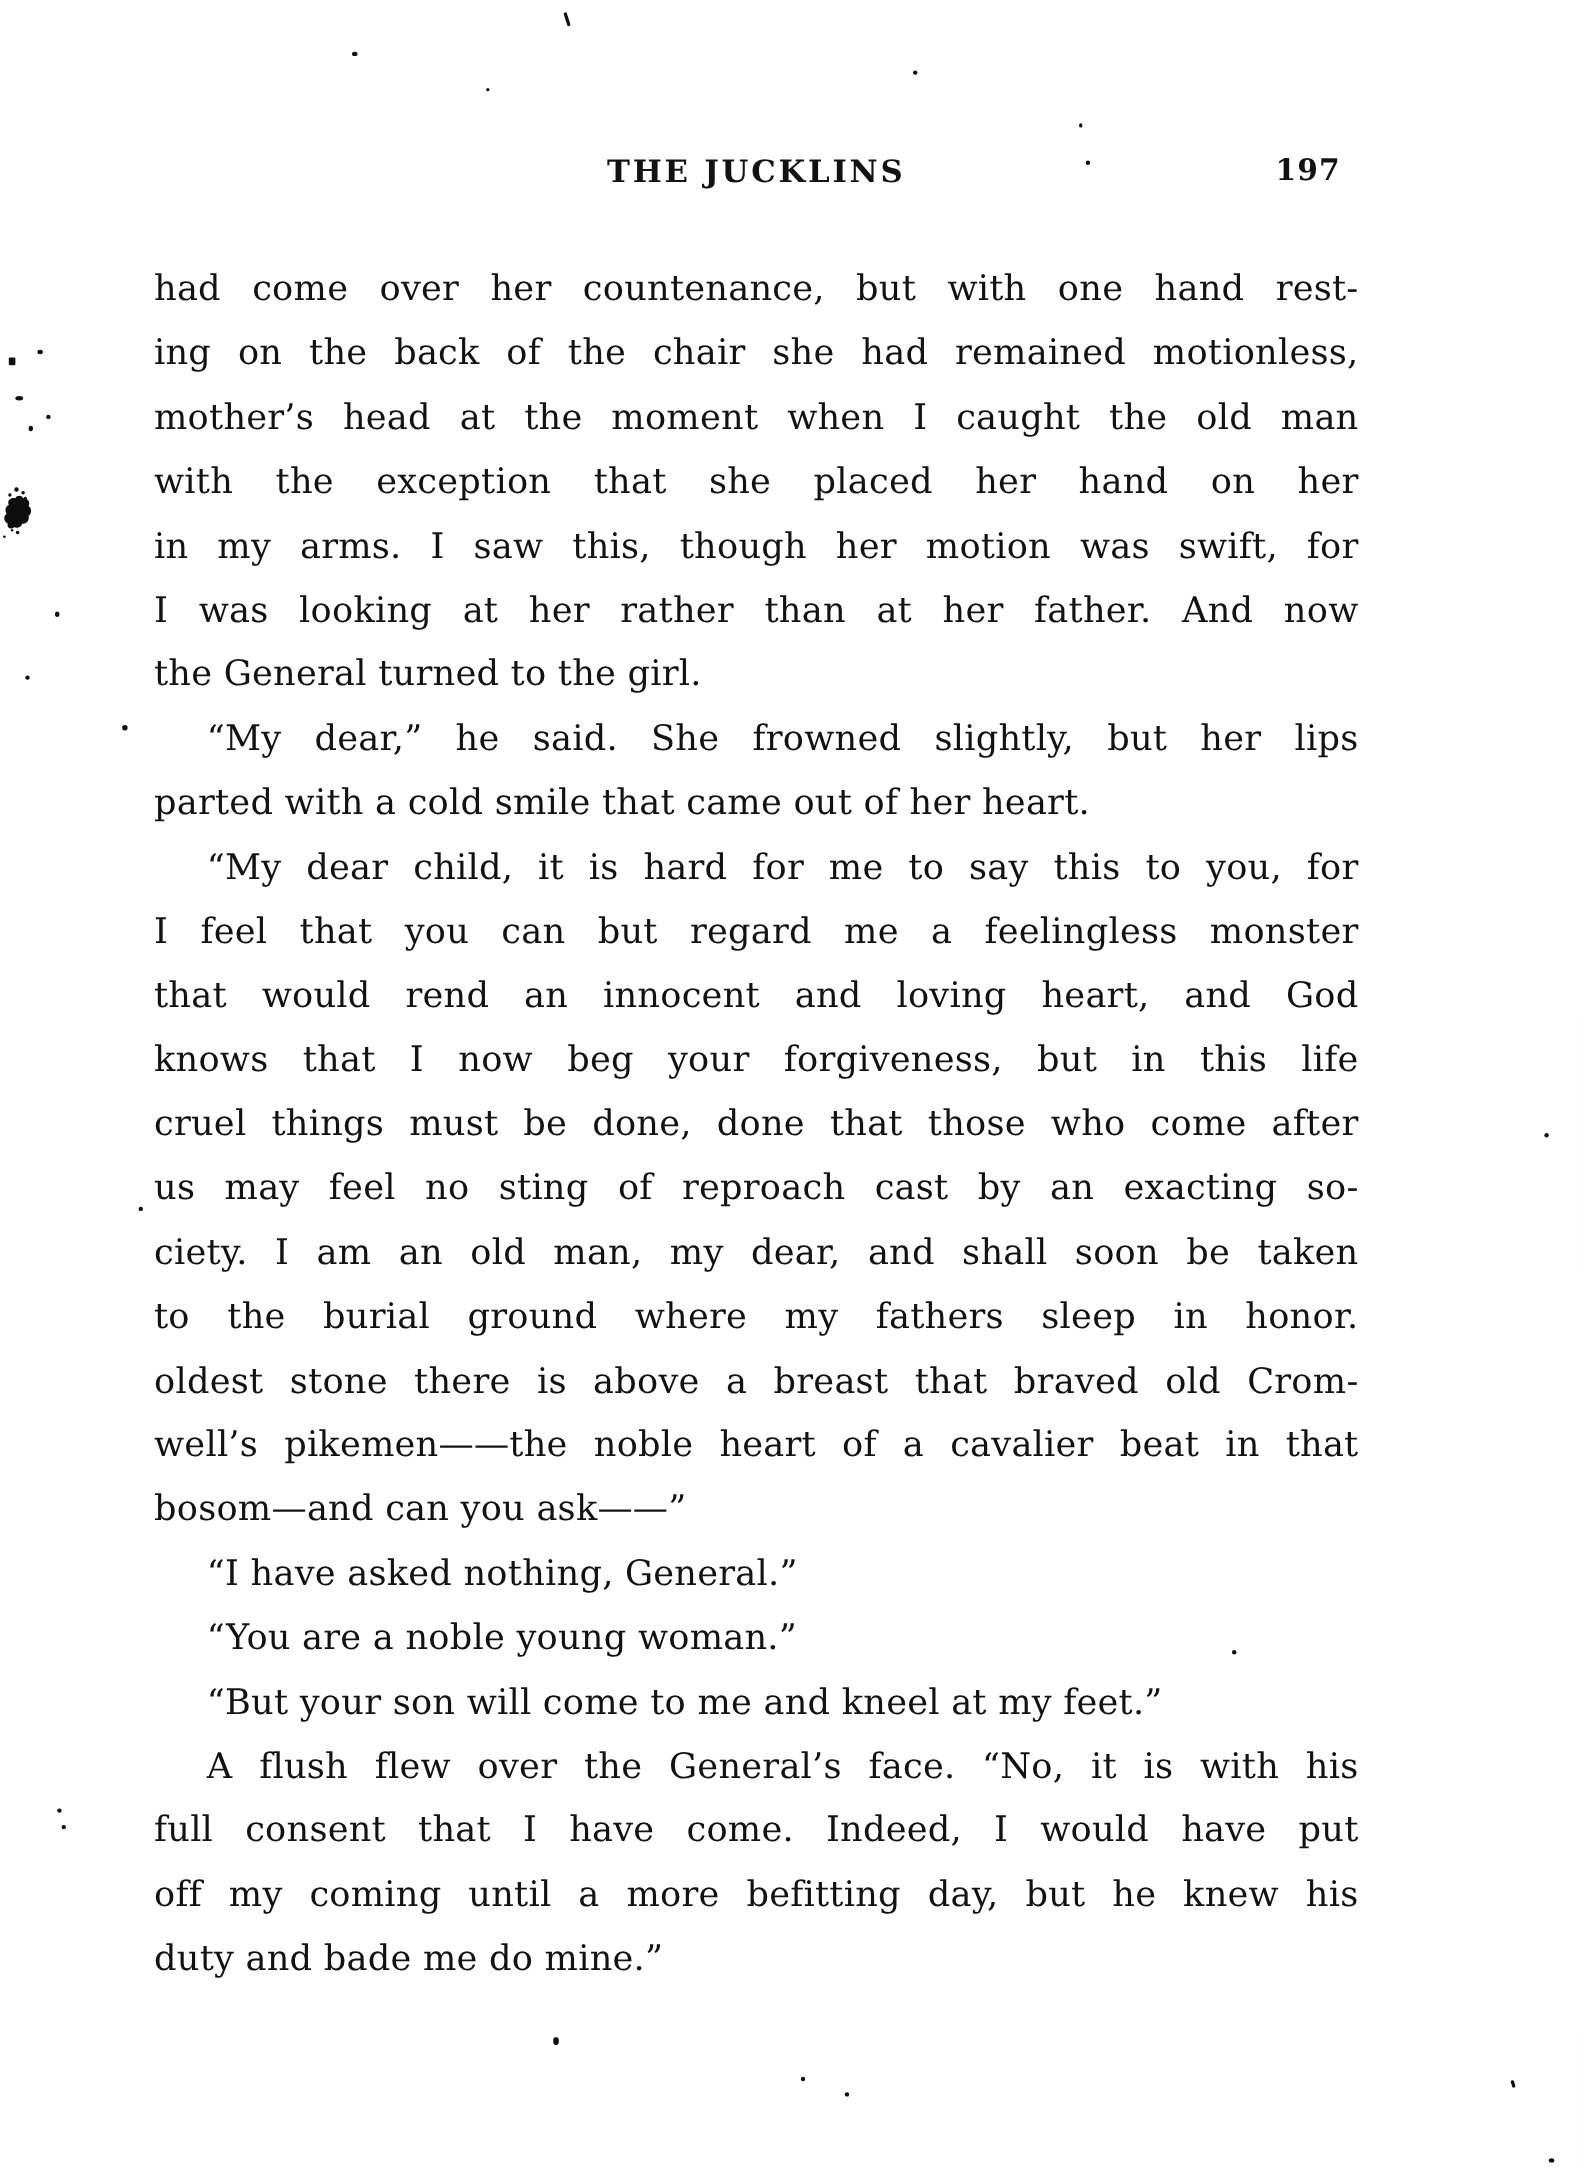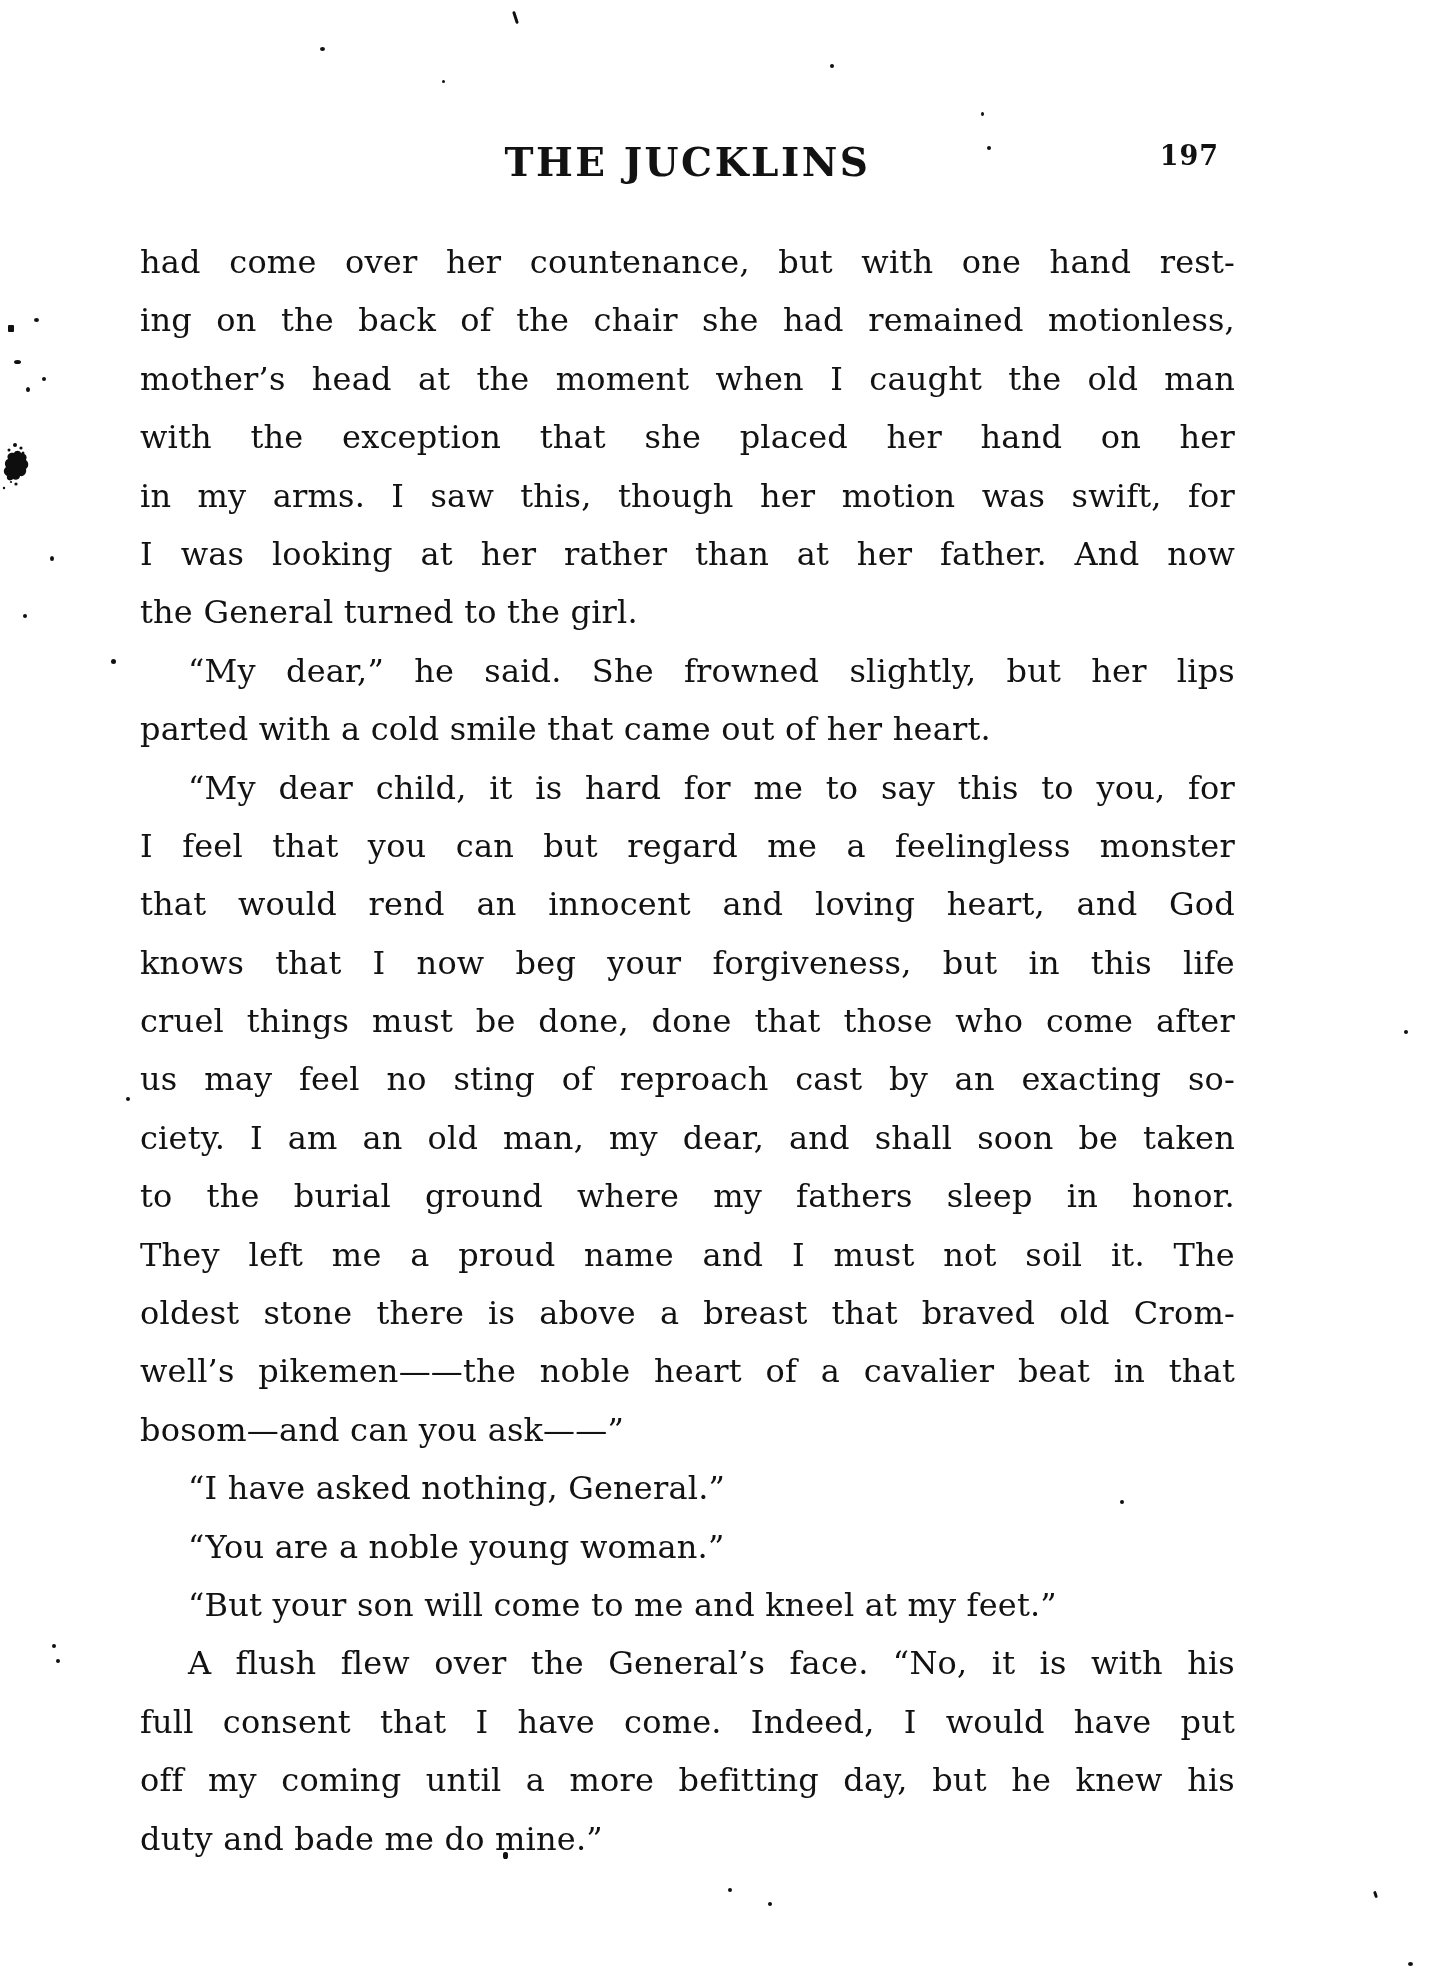--- a/index.html
+++ b/index.html
@@ -8,21 +8,21 @@
     width:1439px; height:1970px;
     background:#ffffff;
     overflow:hidden;
     font-family:"DejaVu Serif", serif;
     color:#121212;
   }
   .header { position:absolute; top:139px; left:140px; width:1095px; height:40px; }
   .running-title {
     position:absolute; left:0; right:0; top:0;
     text-align:center;
-    font-size:39px; font-weight:bold; letter-spacing:2.5px;
+    font-size:28px; font-weight:bold; letter-spacing:2.5px;
   }
   .page-number {
     position:absolute; right:16px; top:1px;
     font-size:27px; font-weight:bold; letter-spacing:1px;margin-left:16px;
   }
   .textblock {
     position:absolute; left:140px; top:233px; width:1095px;
     font-size:32px;
   }
   .tline {
@@ -59,21 +59,20 @@
     <div class="tline end">parted with a cold smile that came out of her heart.</div>
 
     <div class="tline indent">“My dear child, it is hard for me to say this to you, for</div>
     <div class="tline">I feel that you can but regard me a feelingless monster</div>
     <div class="tline">that would rend an innocent and loving heart, and God</div>
     <div class="tline">knows that I now beg your forgiveness, but in this life</div>
     <div class="tline">cruel things must be done, done that those who come after</div>
     <div class="tline">us may feel no sting of reproach cast by an exacting so-</div>
     <div class="tline">ciety.  I am an old man, my dear, and shall soon be taken</div>
     <div class="tline">to the burial ground where my fathers sleep in honor.</div>
-    <div class="tline">They left me a proud name and I must not soil it.  The</div>
     <div class="tline">oldest stone there is above a breast that braved old Crom-</div>
     <div class="tline">well’s pikemen——the noble heart of a cavalier beat in that</div>
     <div class="tline end">bosom—and can you ask——”</div>
 
     <div class="tline indent end">“I have asked nothing, General.”</div>
     <div class="tline indent end">“You are a noble young woman.”</div>
     <div class="tline indent end">“But your son will come to me and kneel at my feet.”</div>
 
     <div class="tline indent">A flush flew over the General’s face.  “No, it is with his</div>
     <div class="tline">full consent that I have come.  Indeed, I would have put</div>

